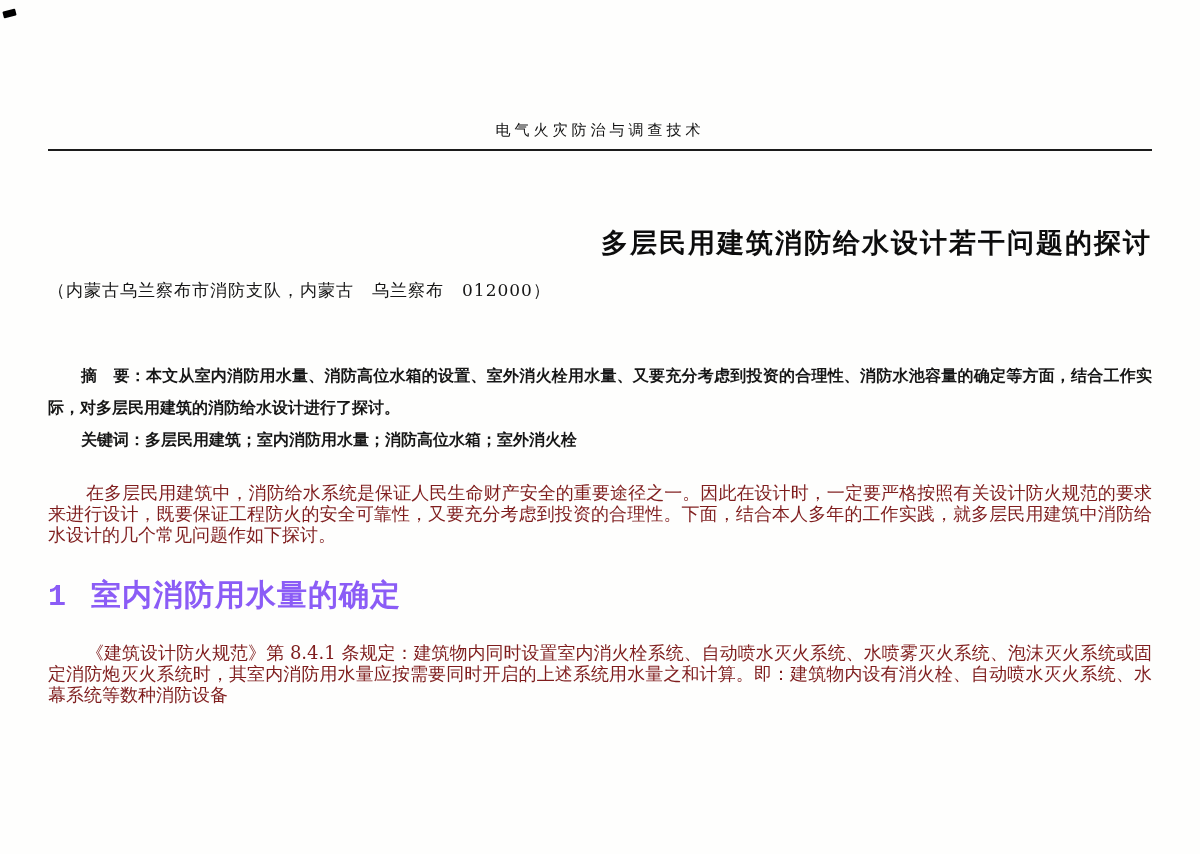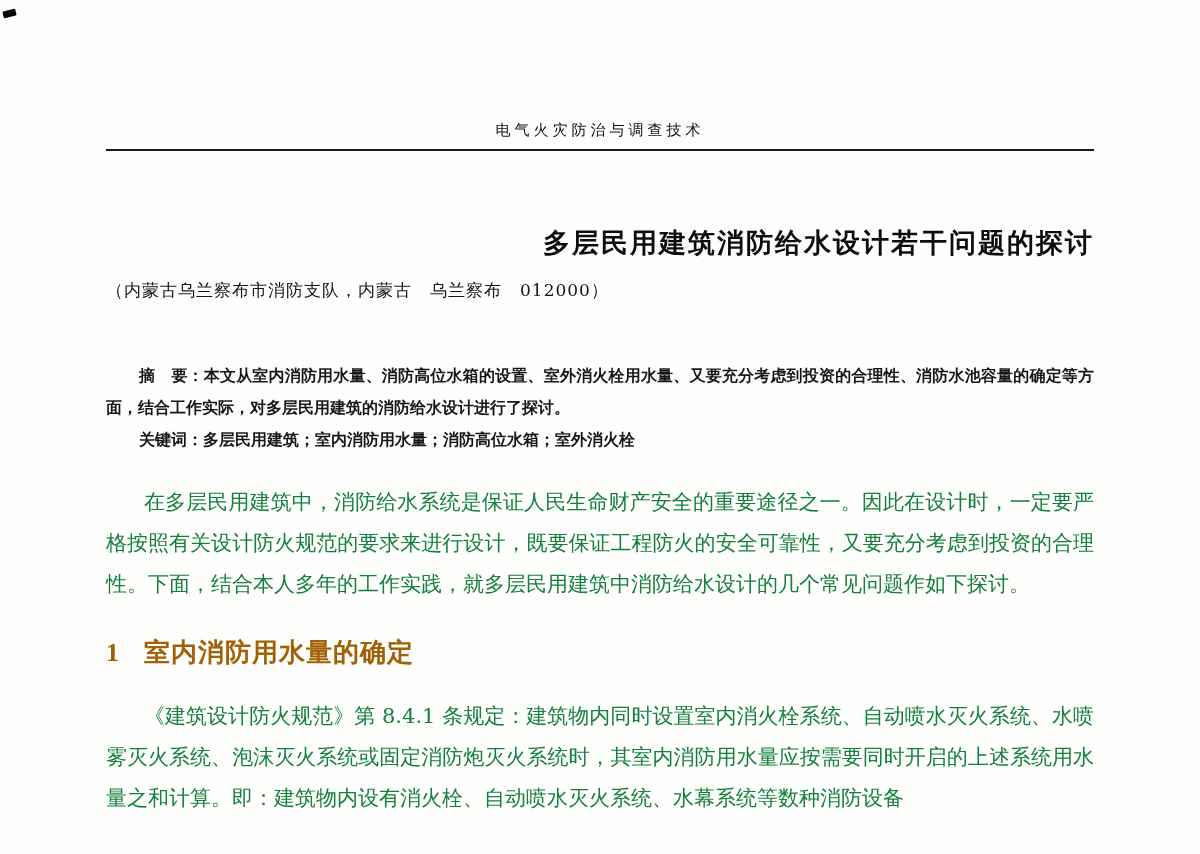--- a/index.html
+++ b/index.html
@@ -4,21 +4,21 @@
 <style>
   * { margin: 0; padding: 0; box-sizing: border-box; }
   html, body { background: #ffffff; }
   body { width: 1200px; height: 854px; overflow: hidden; }
 
   .page {
     position: relative;
     width: 1200px;
     height: 854px;
     background: #fefefd;
-    padding: 0 106px;
+    padding: 0 48px;
     font-family: "DejaVu Serif", serif;
     color: #1a1a1a;
     overflow: hidden;
   }
 
   
   .corner-mark {
     position: absolute;
     left: 3px;
     top: 10px;
@@ -80,35 +80,35 @@
     font-size: 16px;
     line-height: 32px;
     font-weight: 600;
     color: #161616;
     text-align: justify;
   }
   .abstract p { text-indent: 33px; }
   .abstract .label { font-weight: bold; }
 
   .body-p {
-    font-size: 21px;
-    line-height: 41px;
+    font-size: 18px;
+    line-height: 21px;
     text-align: justify;
     text-indent: 38px;
-    color: #15803d;
+    color: #7f1d1d;
   }
   .intro-p { margin-top: 26px; }
 
   .section-heading {
     margin-top: 30px;
-    font-family: Liberation Serif, serif;
-    font-size: 26px;
+    font-family: Liberation Mono, monospace;
+    font-size: 30px;
     font-weight: bold;
     letter-spacing: 1px;
-    color: #a16207;
+    color: #8b5cf6;
   }
   .section-heading .sec-num { margin-right: 24px; }
 
   .section-p { margin-top: 26px; }
 </style>
 </head>
 <body>
 
 <div class="page">
 

